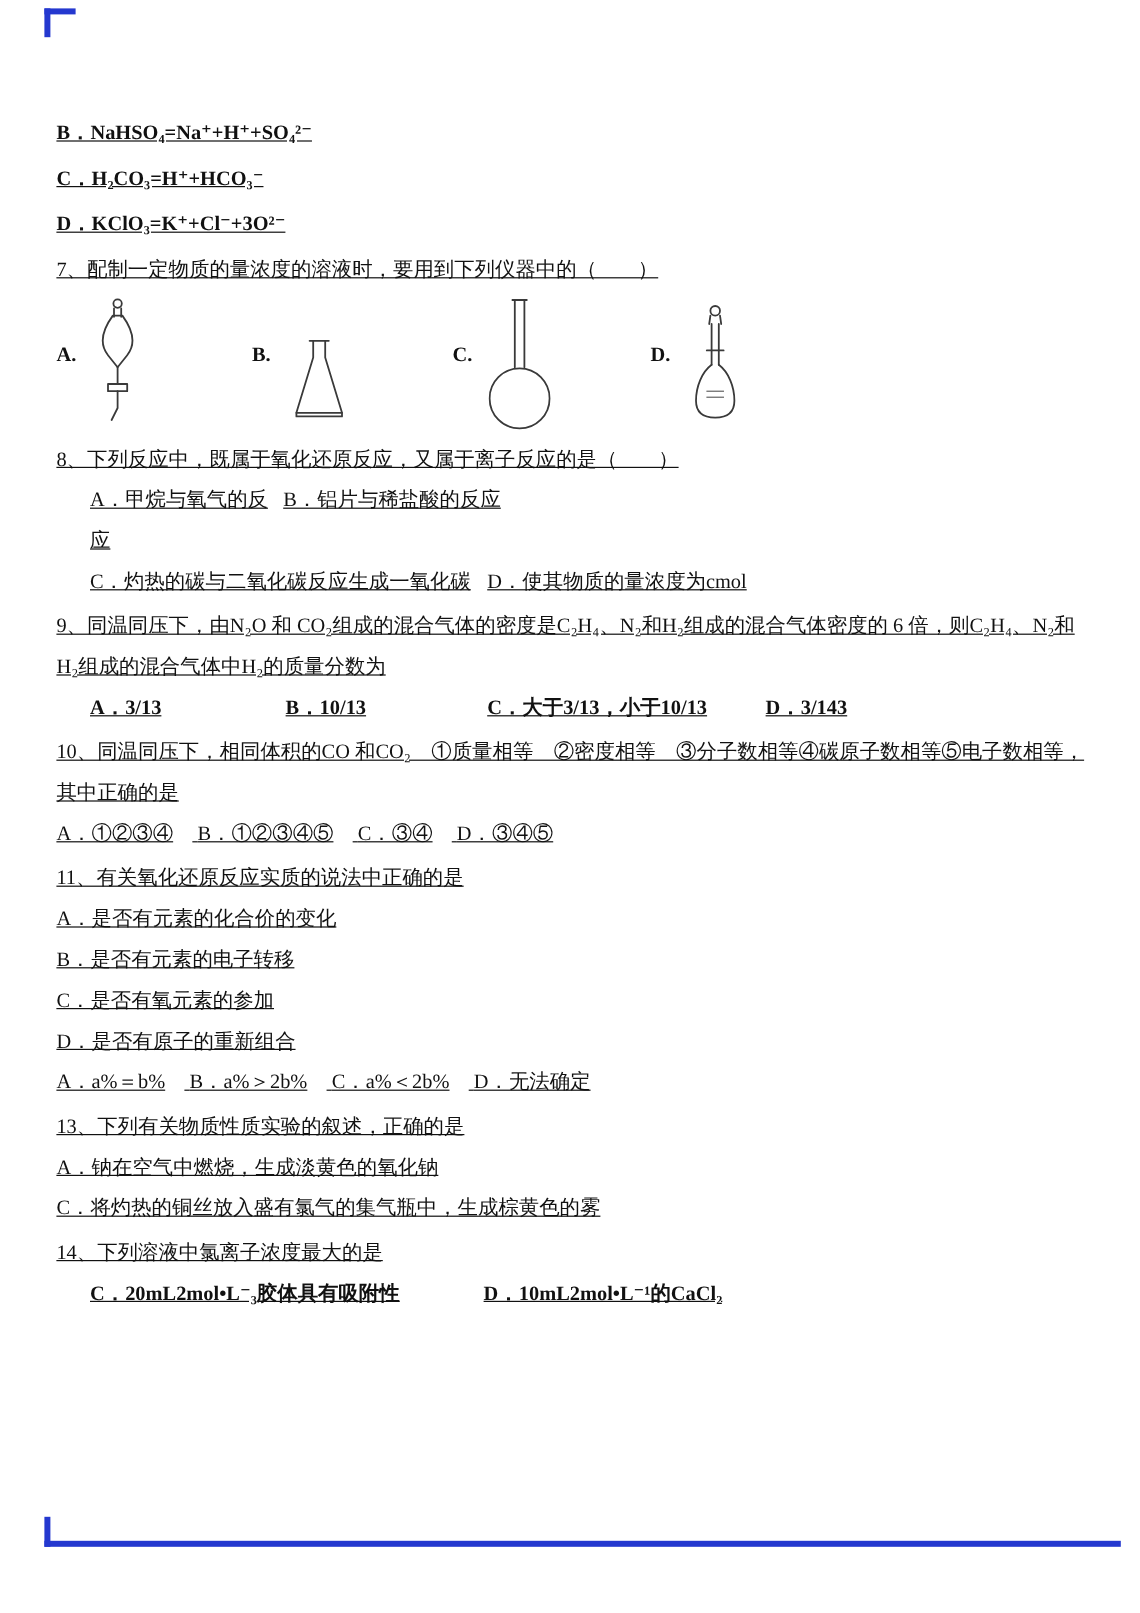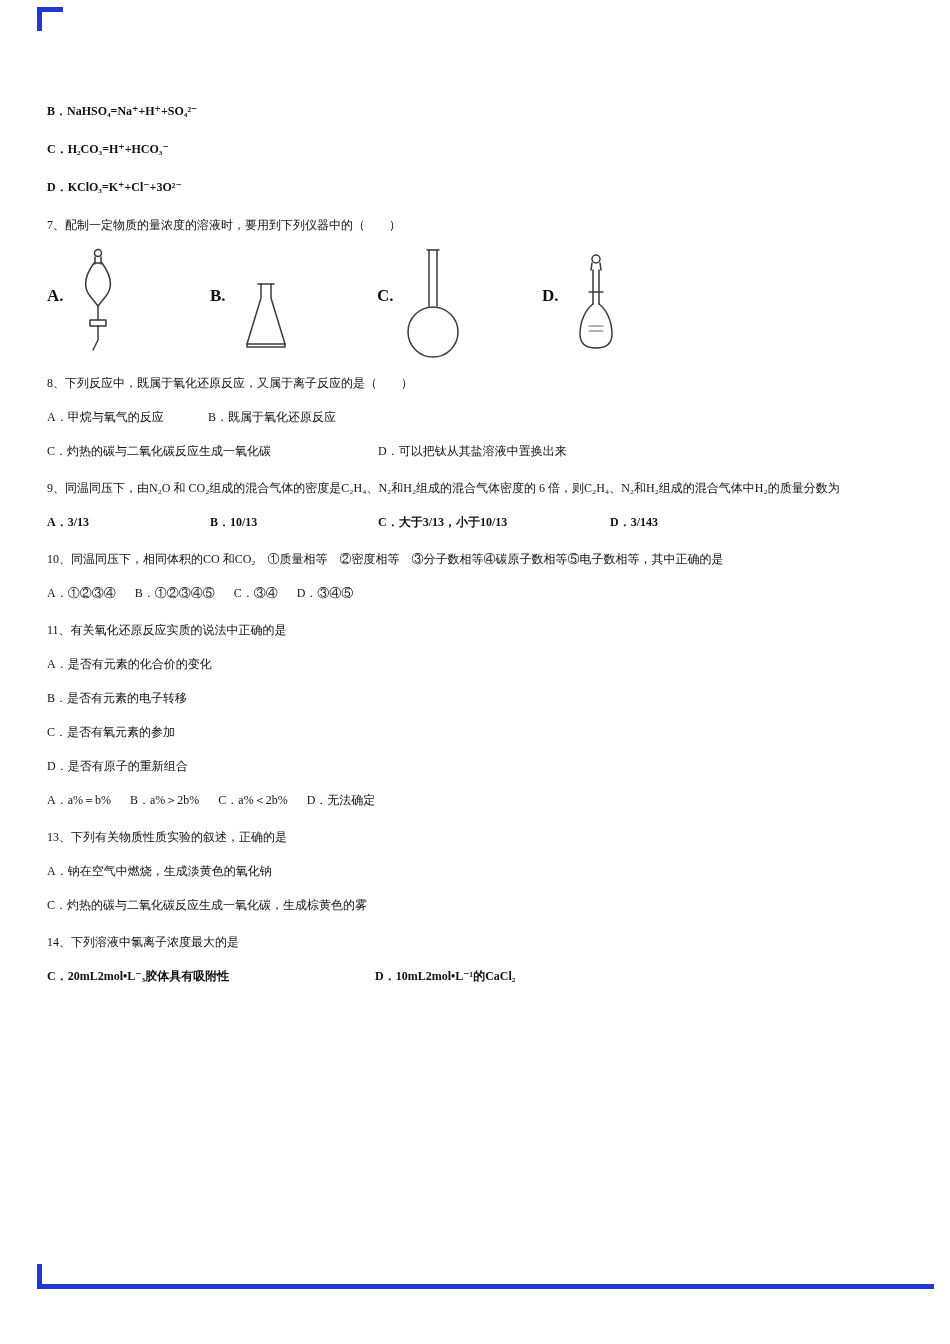--- a/index.html
+++ b/index.html
@@ -17,28 +17,29 @@
   .fm-bot-h   { left:37px; top:1284px; width:897px; height:5px; }
   .fm-bot-v   { left:37px; top:1264px; width:5px;   height:25px; }
 
   .content {
     position:absolute;
     left:47px; top:94px;
     width:858px;
   }
   .line {
     margin:0;
-    font-size:12px;
+    font-size:17px;
     line-height:34px;
     white-space:normal;
+    text-decoration:underline;
   }
   .bold { font-weight:bold; }
   .gap4 { margin-bottom:4px; }
   .mt3  { margin-top:3px; }
-  .optrow { display:flex; }
+  .optrow { display:flex;margin-left:28px; }
   .optrow > span { display:block; }
   .b161 { flex:0 0 161px; }
   .b163 { flex:0 0 163px; }
   .b168 { flex:0 0 168px; }
   .b232 { flex:0 0 232px; }
   .b331 { flex:0 0 331px; }
   .b328 { flex:0 0 328px; }
   .inlinegap > span { margin-right:16px;text-align:center; }
 
   .apparatus-row {
@@ -116,25 +117,25 @@
           <path d="M14,38 L28,38"></path>
           <path d="M18,50 C10,56 5,68 5,80 C5,90 11,94 21,94 C31,94 37,90 37,80 C37,68 32,56 24,50"></path>
           <path d="M14,72 L28,72 M14,77 L28,77" stroke-width="0.8"></path>
         </g>
       </svg>
     </div>
 
     <p class="line">8、下列反应中，既属于氧化还原反应，又属于离子反应的是（　　）</p>
     <div class="line optrow">
       <span class="b161">A．甲烷与氧气的反应</span>
-      <span>B．既属于氧化还原反应</span>
+      <span>B．铝片与稀盐酸的反应</span>
     </div>
     <div class="line optrow">
       <span class="b331">C．灼热的碳与二氧化碳反应生成一氧化碳</span>
-      <span>D．可以把钛从其盐溶液中置换出来</span>
+      <span>D．使其物质的量浓度为cmol</span>
     </div>
 
     <p class="line mt3">9、同温同压下，由N₂O 和 CO₂组成的混合气体的密度是C₂H₄、N₂和H₂组成的混合气体密度的 6 倍，则C₂H₄、N₂和H₂组成的混合气体中H₂的质量分数为</p>
     <div class="line optrow bold">
       <span class="b163">A．3/13</span>
       <span class="b168">B．10/13</span>
       <span class="b232">C．大于3/13，小于10/13</span>
       <span>D．3/143</span>
     </div>
 
@@ -154,21 +155,21 @@
 
     <div class="line inlinegap">
       <span>A．a%＝b%</span>
       <span>B．a%＞2b%</span>
       <span>C．a%＜2b%</span>
       <span>D．无法确定</span>
     </div>
 
     <p class="line mt3">13、下列有关物质性质实验的叙述，正确的是</p>
     <p class="line">A．钠在空气中燃烧，生成淡黄色的氧化钠</p>
-    <p class="line">C．灼热的碳与二氧化碳反应生成一氧化碳，生成棕黄色的雾</p>
+    <p class="line">C．将灼热的铜丝放入盛有氯气的集气瓶中，生成棕黄色的雾</p>
 
     <p class="line mt3">14、下列溶液中氯离子浓度最大的是</p>
     <div class="line optrow bold">
       <span class="b328">C．20mL2mol•L⁻₃胶体具有吸附性</span>
       <span>D．10mL2mol•L⁻¹的CaCl₂</span>
     </div>
 
   </div>
 </div>
 

